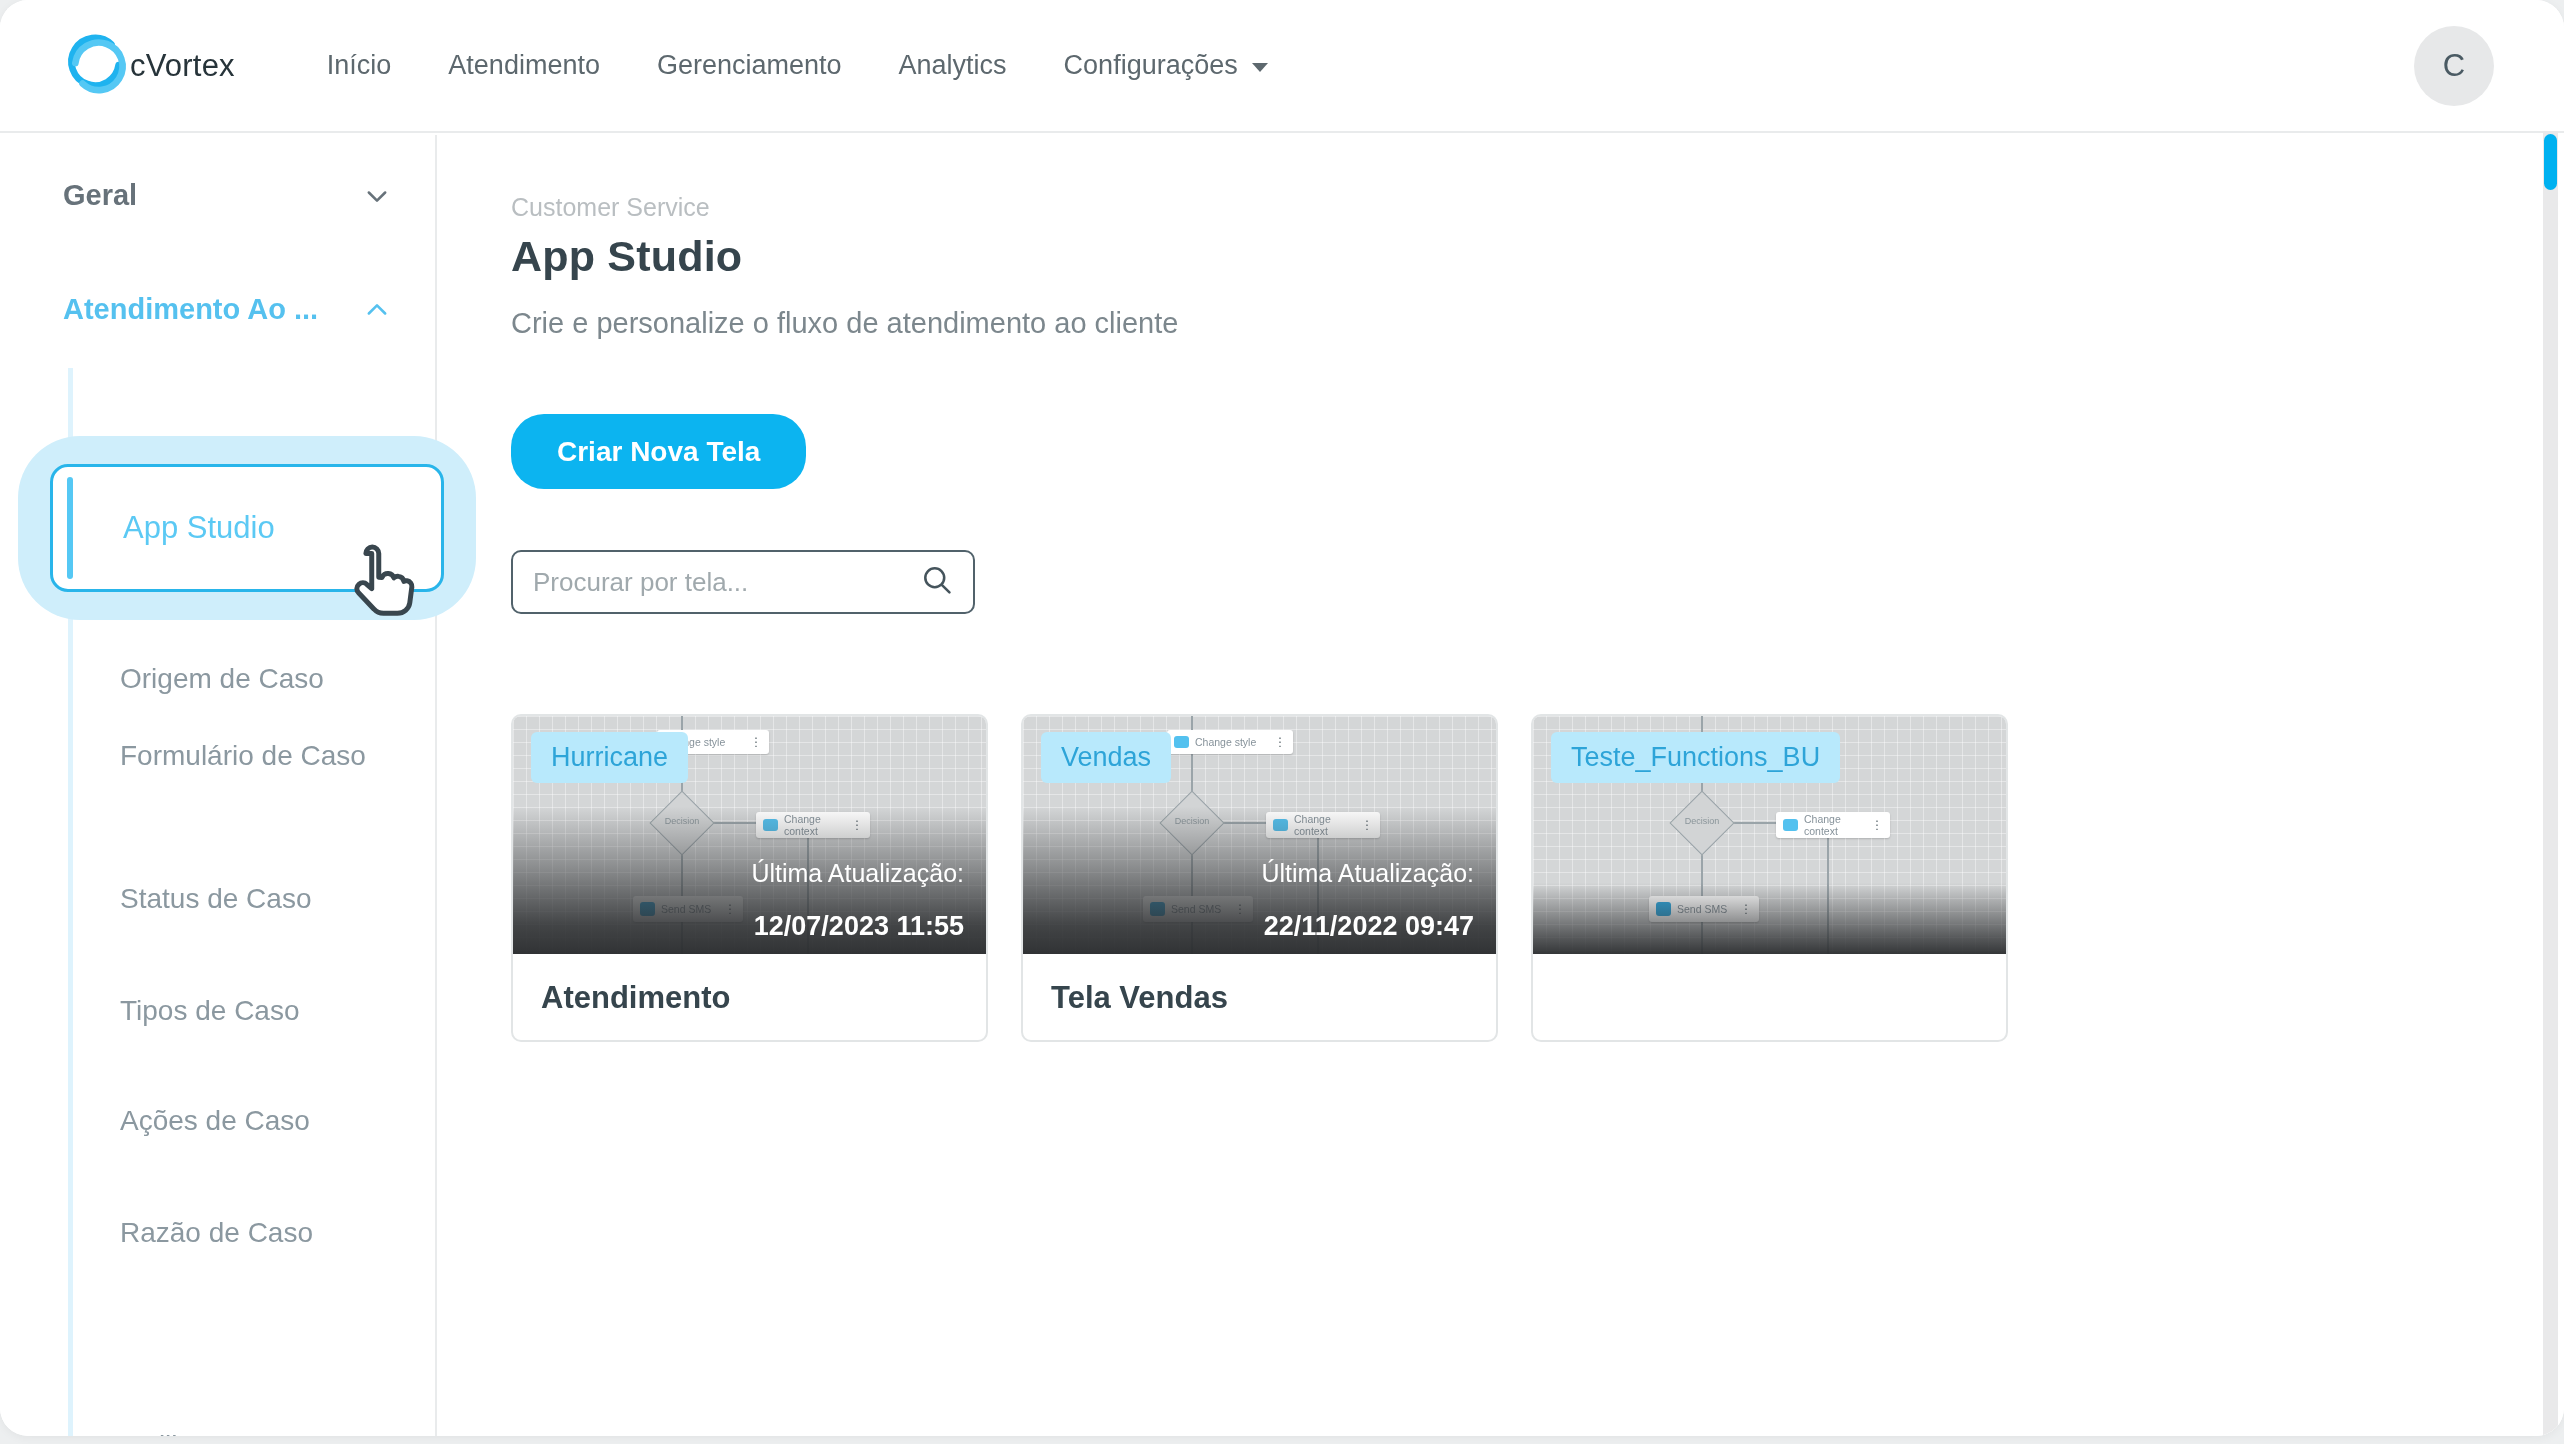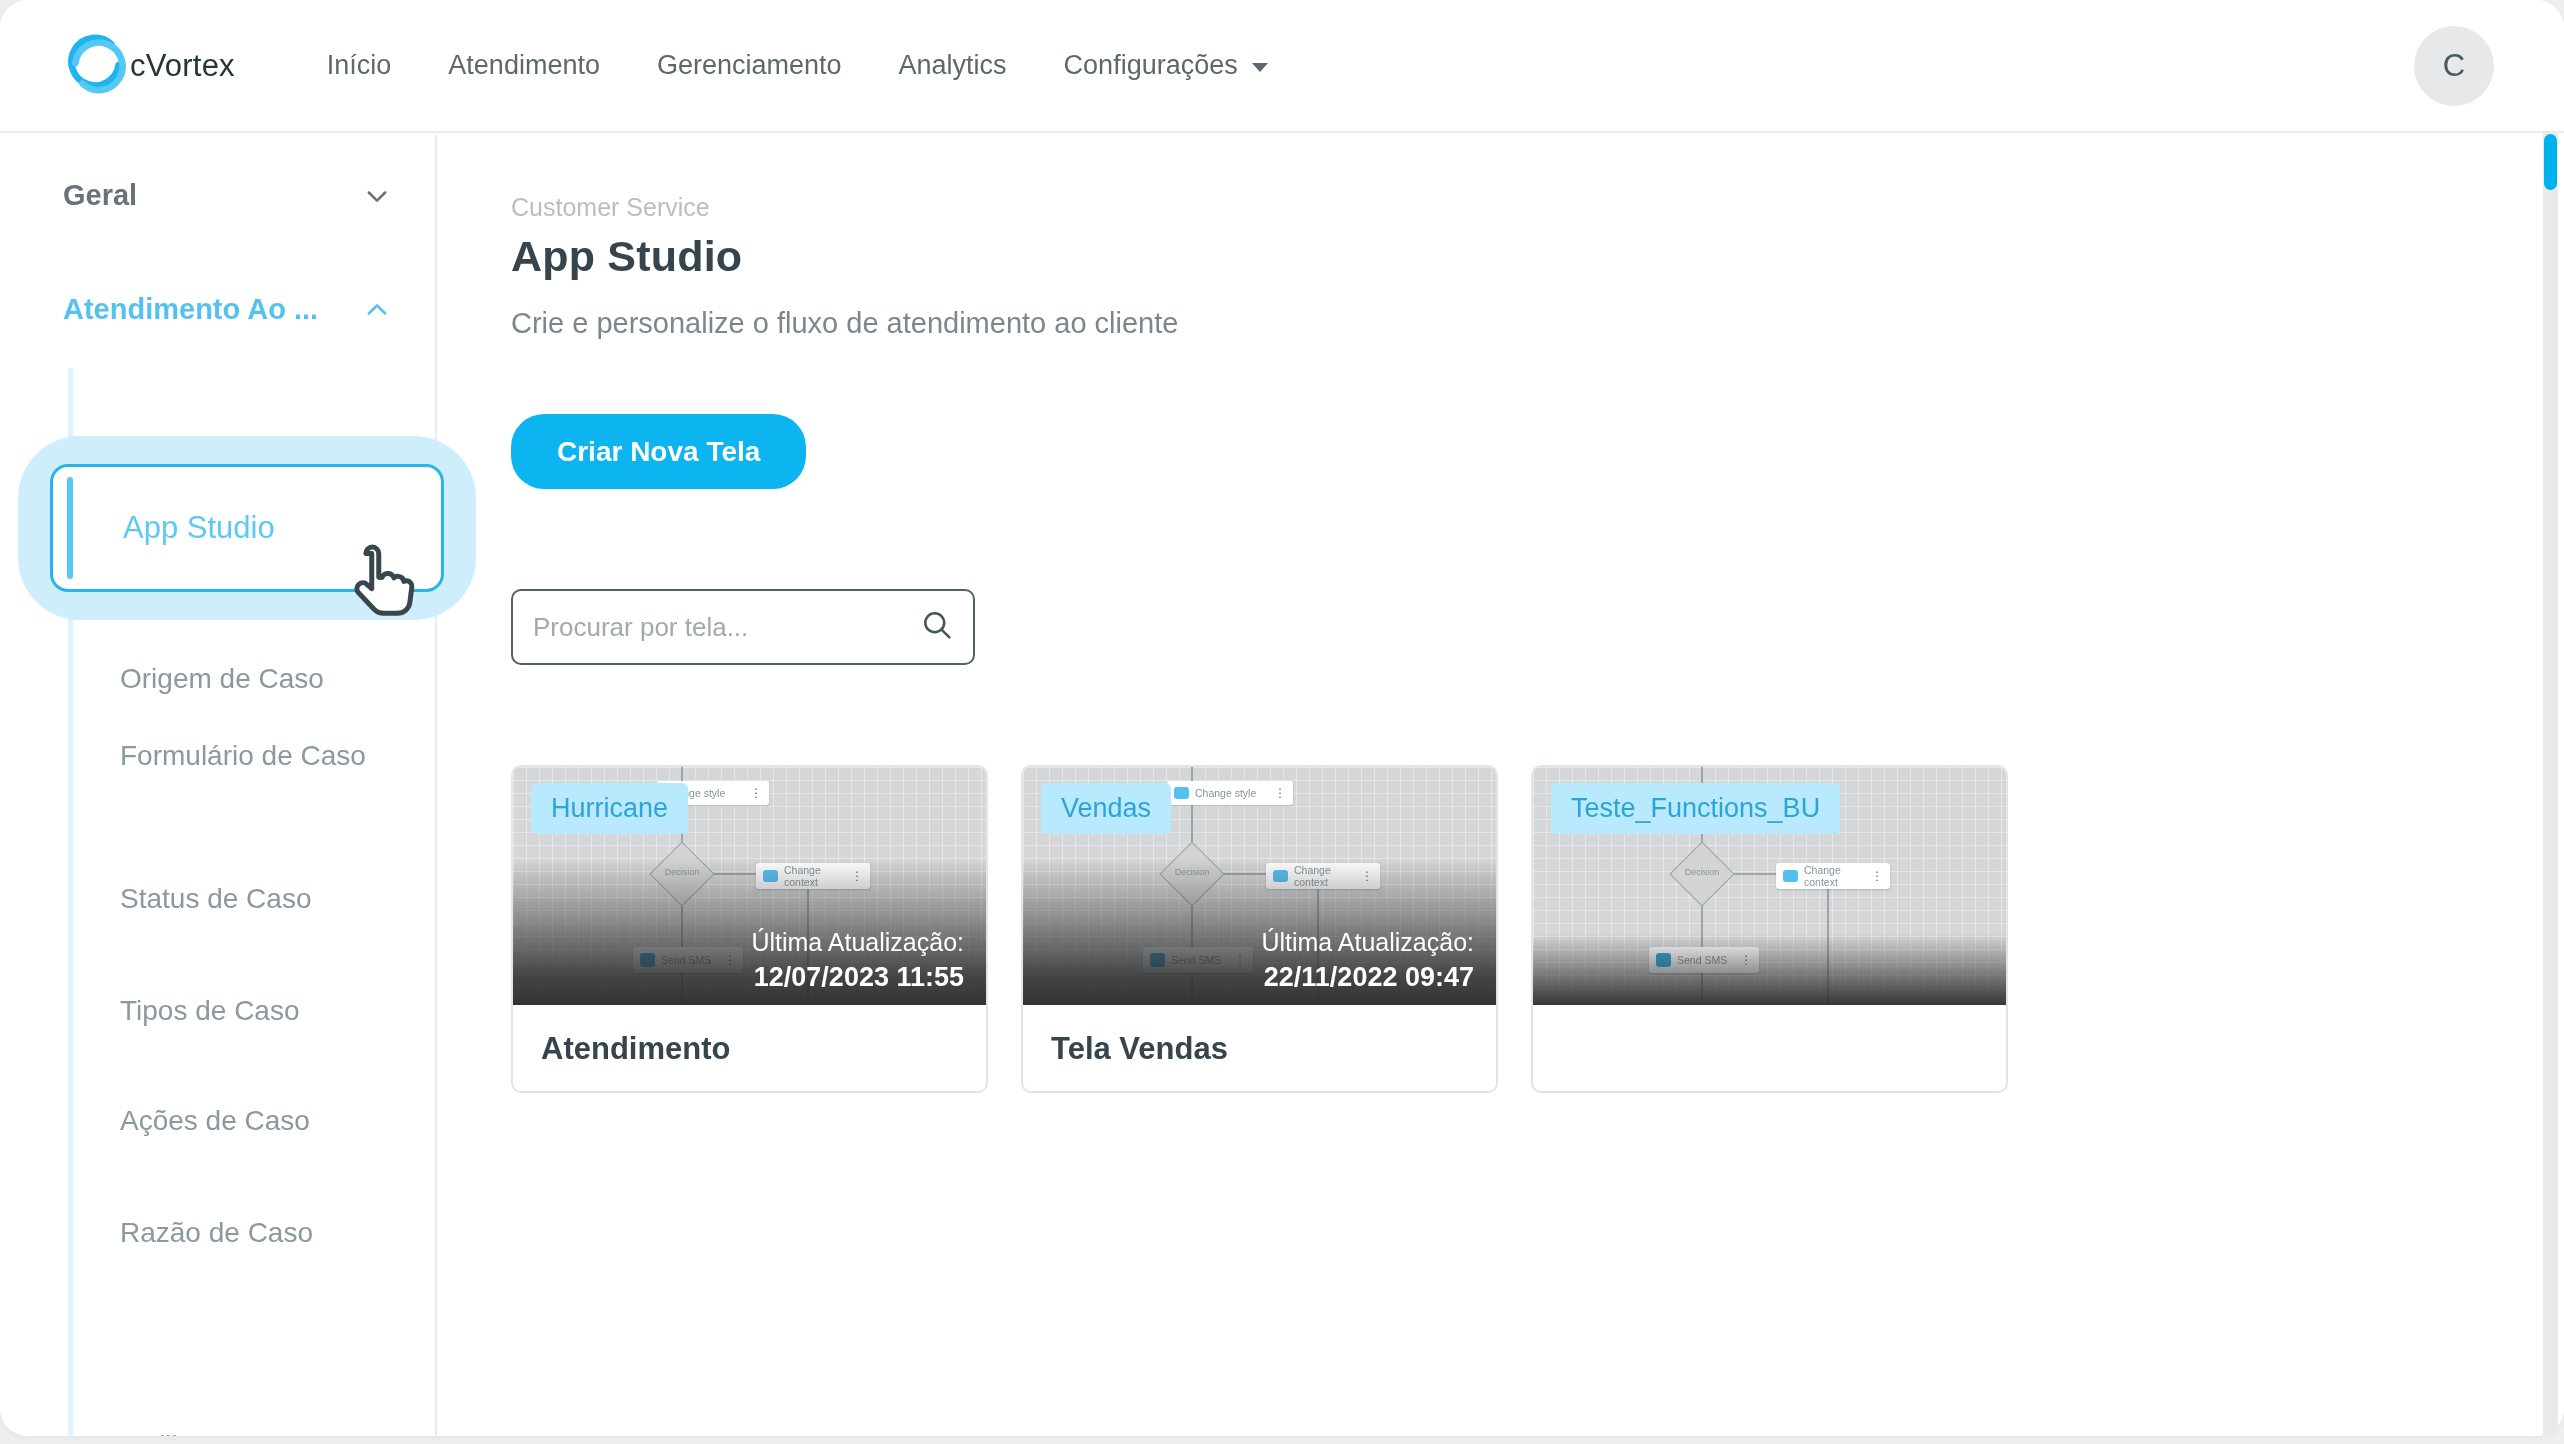--- a/index.html
+++ b/index.html
@@ -56,21 +56,21 @@
   
   .main { position:absolute; left:439px; top:135px; right:0; bottom:0;
           background:#fff; padding-left:72px; }
   .breadcrumb { margin-top:58px; font-size:25px; color:#b9bec1; }
   .page-title { margin-top:10px; font-size:43px; font-weight:700; color:#36454d; letter-spacing:.2px; }
   .subtitle { margin-top:26px; font-size:29px; color:#7c878d; }
   .create-btn { margin-top:74px; display:inline-flex; align-items:center; justify-content:center;
                 height:75px; padding:0 46px; border:none; border-radius:33px;
                 background:#0cb4f0; color:#fff; font-size:28px; font-weight:700;
                 font-family:"Liberation Sans", sans-serif; cursor:pointer; }
-  .search-box { margin-top:100px; width:464px; height:76px; border:2.5px solid #51626b;
+  .search-box { margin-top:61px; width:464px; height:64px; border:2.5px solid #51626b;
                 border-radius:10px; display:flex; align-items:center; padding:0 18px 0 20px; }
   .search-input { flex:1; border:none; outline:none; font-size:26px; color:#3f4a50;
                   font-family:"Liberation Sans", sans-serif; background:transparent; }
   .search-input::placeholder { color:#a0a9ad; }
 
   .cards { margin-top:100px; display:flex; gap:33px; }
   .card { width:477px; height:328px; border:2px solid #e2e5e6; border-radius:10px;
           overflow:hidden; background:#fff; cursor:pointer; }
   .thumb { position:relative; height:238px; background-color:#d4d6d7;
            background-image:linear-gradient(rgba(255,255,255,.4) 1px, transparent 1px),
@@ -94,21 +94,21 @@
                    font-size:9px; color:#8a959a; }
   .grad { position:absolute; inset:0;
           background:linear-gradient(180deg, rgba(70,74,76,0) 38%, rgba(60,62,64,.45) 62%,
                      rgba(46,48,50,.88) 88%, rgba(42,44,46,.96) 100%); }
   .grad.low { background:linear-gradient(180deg, rgba(70,74,76,0) 70%, rgba(50,52,54,.8) 94%,
                      rgba(44,46,48,.95) 100%); }
   .badge { position:absolute; left:18px; top:16px; background:#b8e9fc; color:#2da4d8;
            font-size:27px; padding:10px 20px; border-radius:6px; z-index:2; }
   .update { position:absolute; right:22px; bottom:12px; text-align:right; color:#fff; z-index:2; }
   .update-label { font-size:25px; }
-  .update-value { font-size:27px; font-weight:700; margin-top:5px; }
+  .update-value { font-size:27px; font-weight:700; margin-top:23px; }
   .card-title { padding:26px 0 0 28px; font-size:31px; font-weight:700; color:#36454d; }
 
   
   .sb-track { position:absolute; right:6px; top:131px; bottom:0; width:15px;
               background:#e9e9ea; z-index:12; }
   .sb-thumb { position:absolute; left:1px; top:3px; width:13px; height:56px;
               background:#00b1f0; border-radius:7px; cursor:pointer; }
 </style>
 </head>
 <body>

